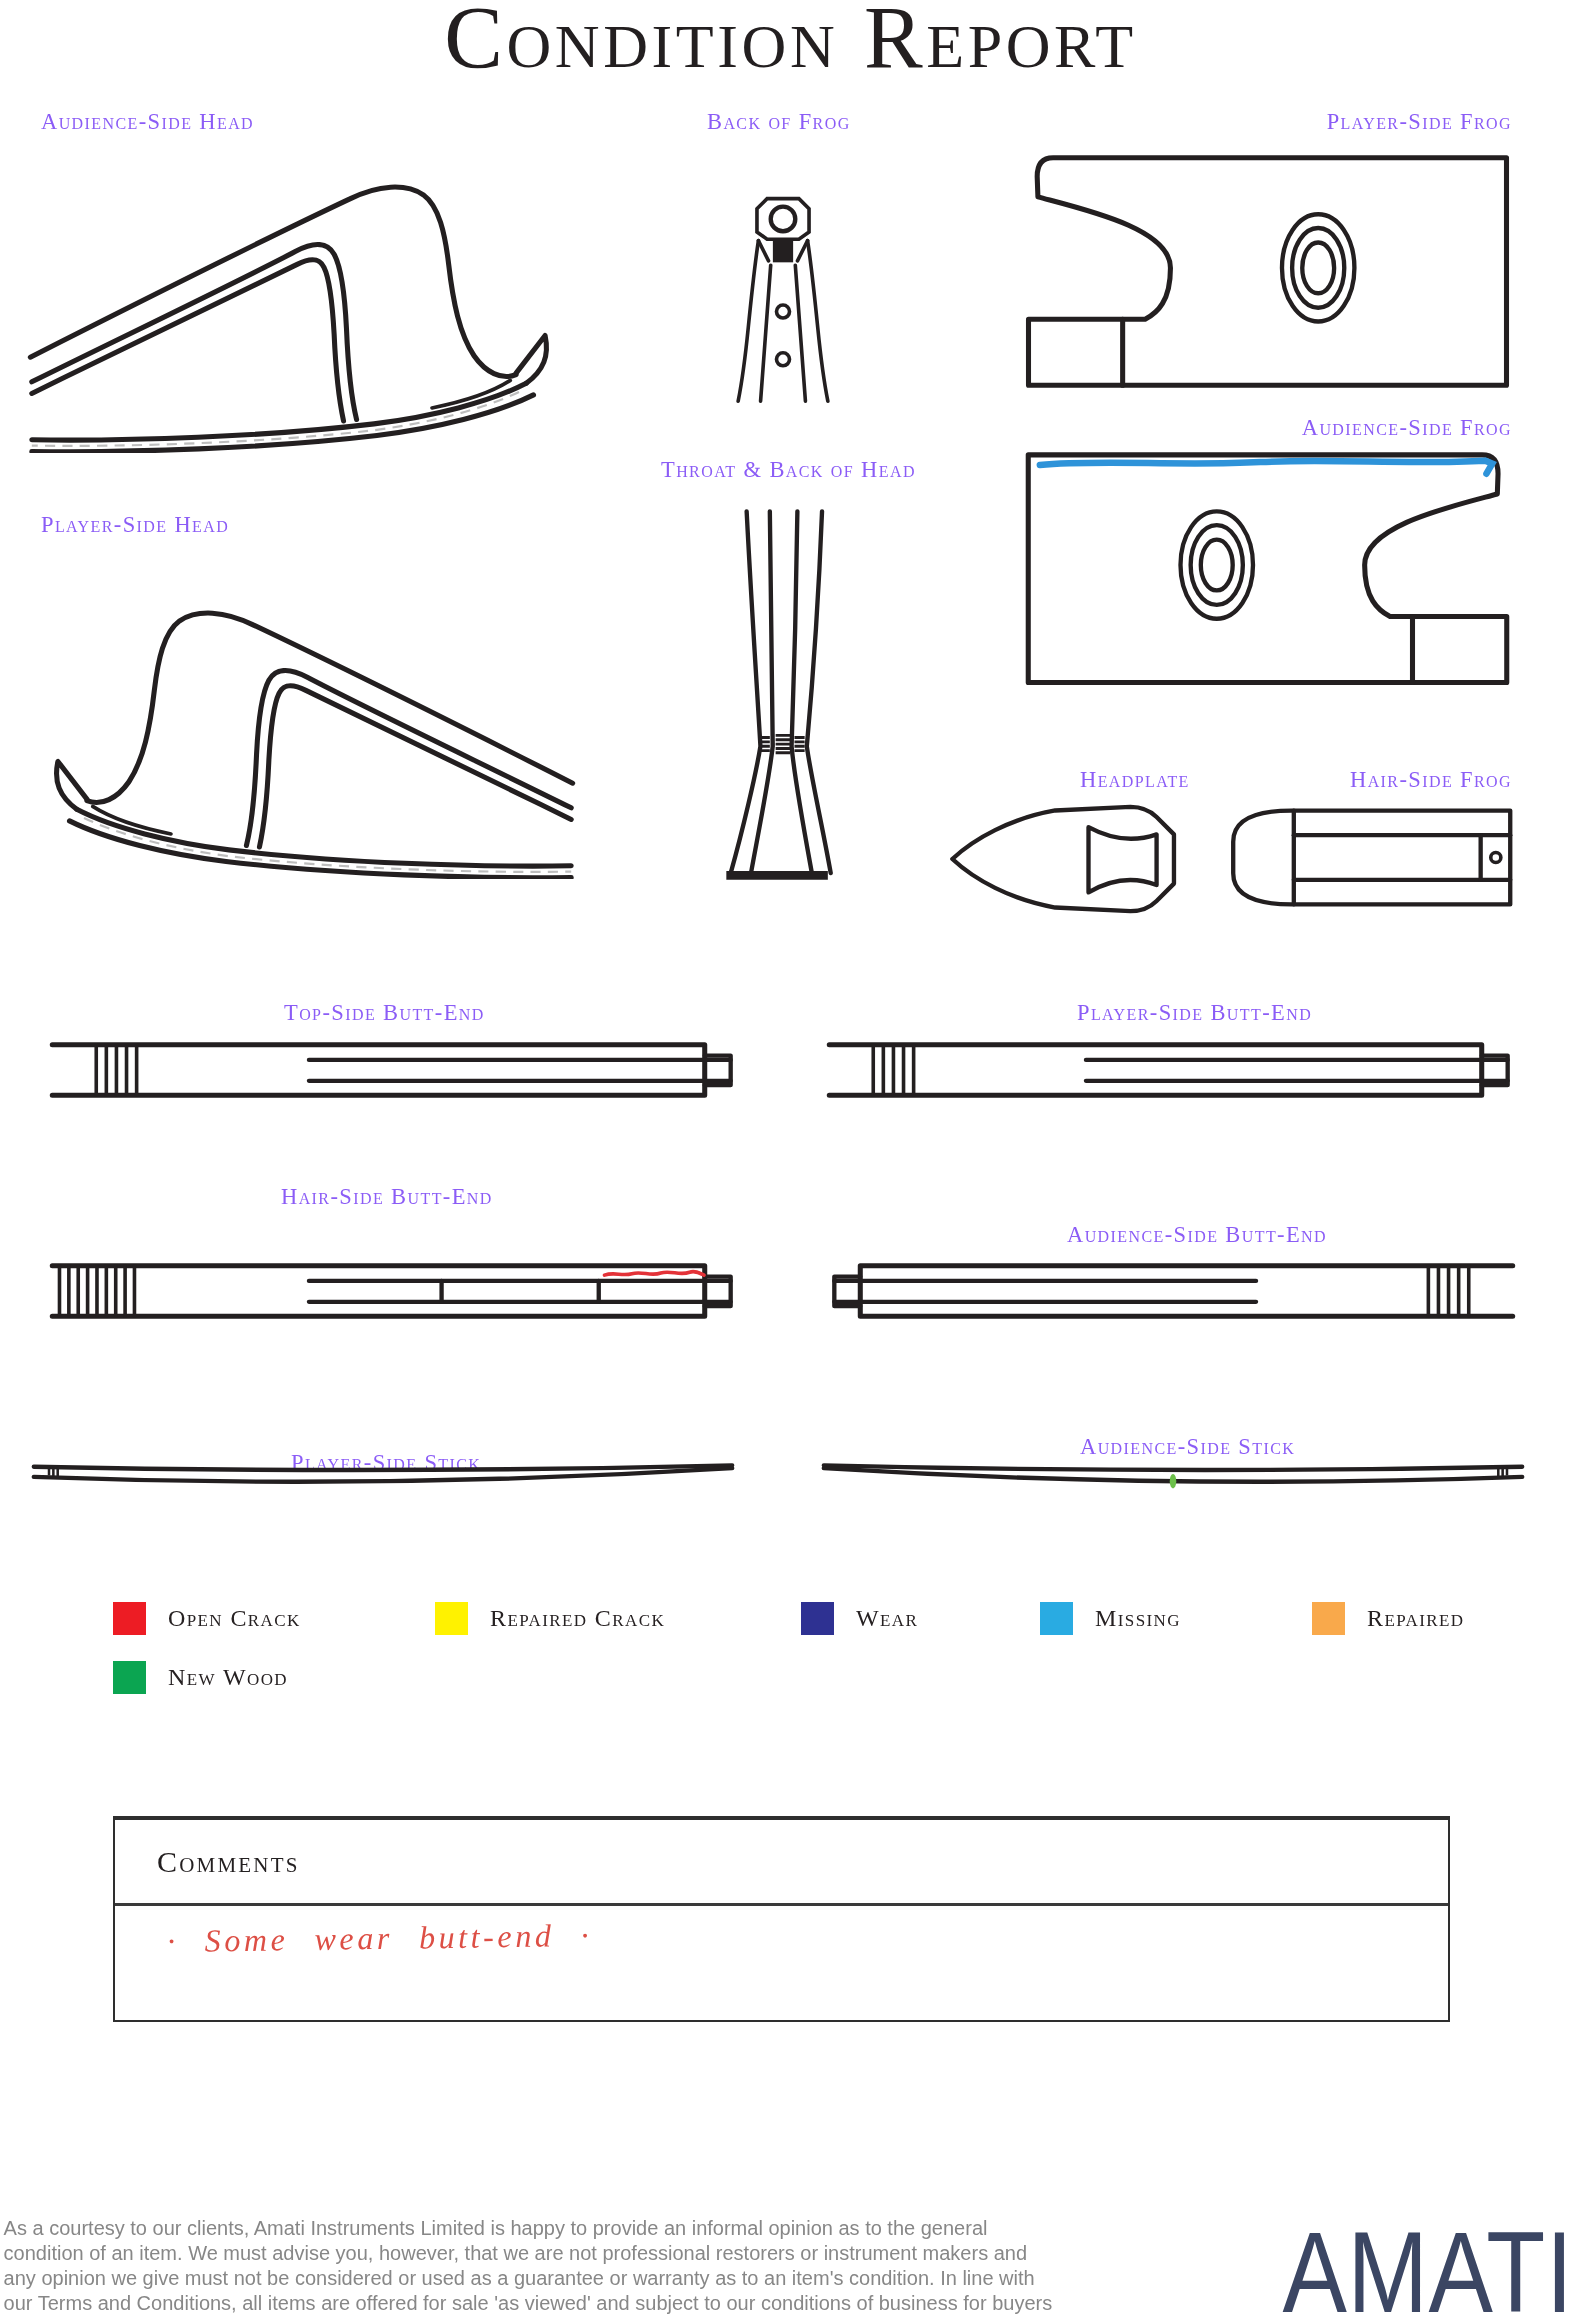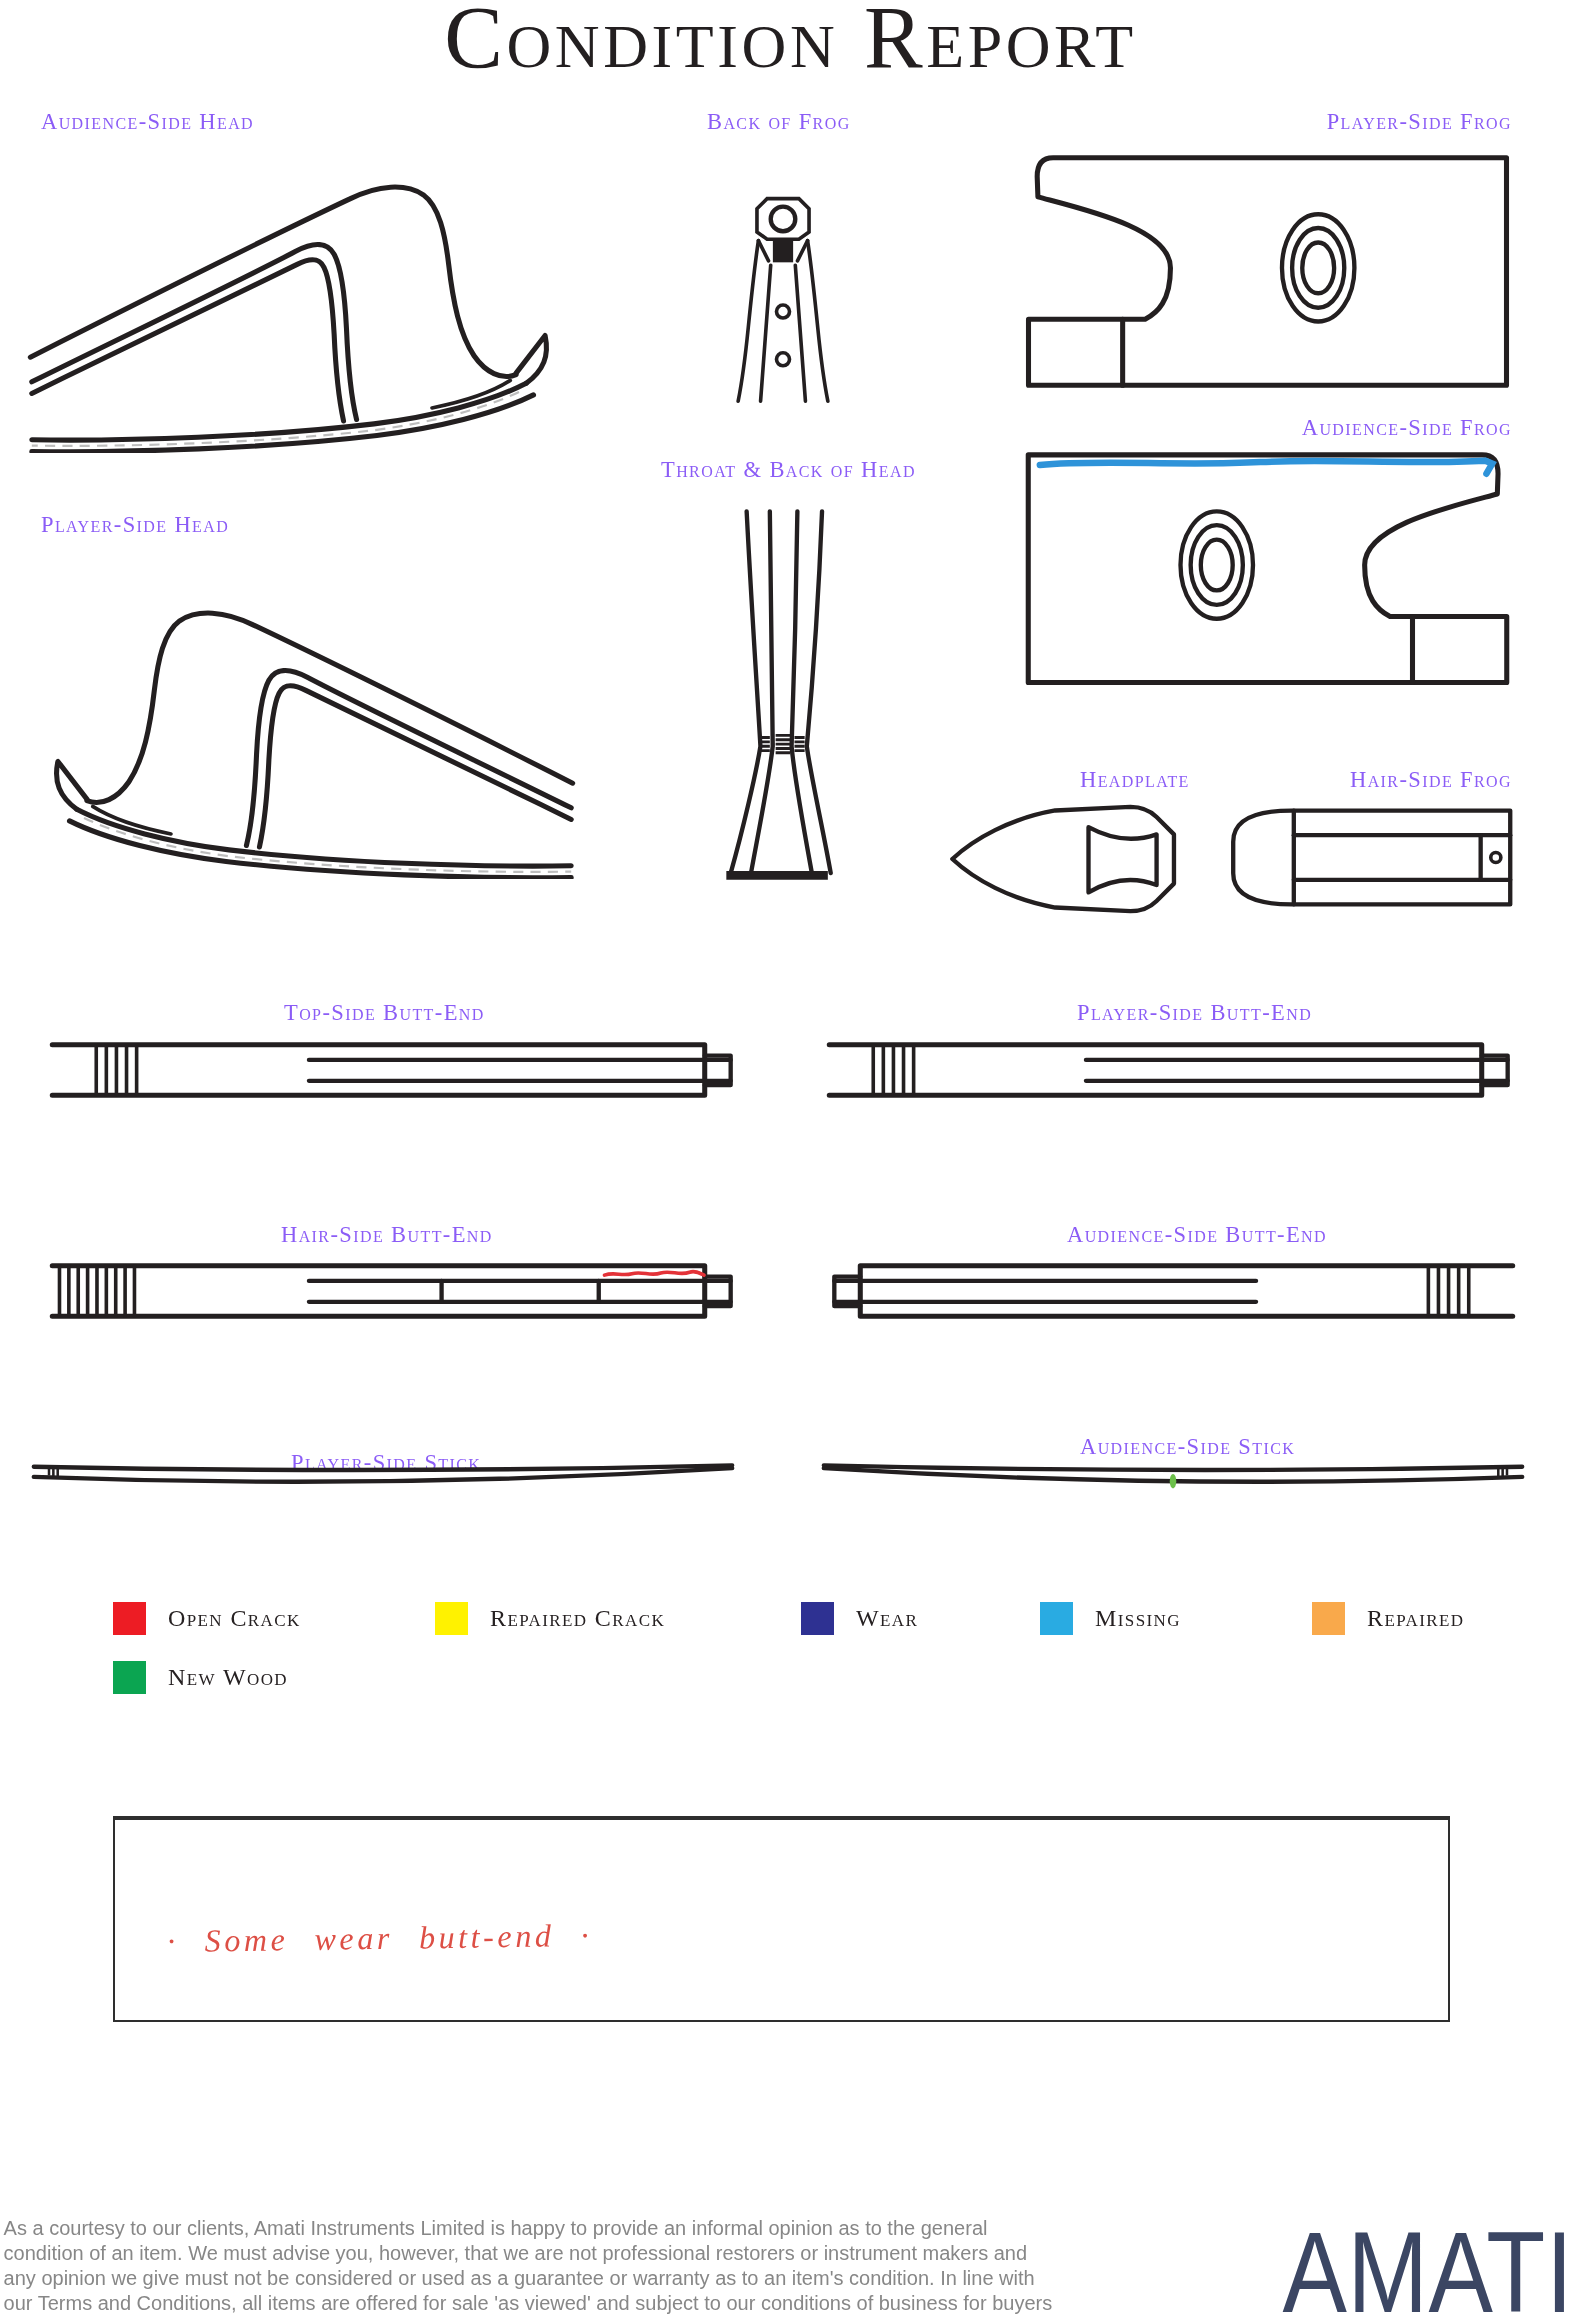--- a/index.html
+++ b/index.html
@@ -40,21 +40,21 @@
   <div class="sec-label" style="left:41px;top:109px;">Audience-Side Head</div>
   <div class="sec-label" style="left:707px;top:109px;">Back of Frog</div>
   <div class="sec-label" style="right:69px;top:109px;text-align:center;">Player-Side Frog</div>
   <div class="sec-label" style="right:69px;top:415px;font-family:Liberation Serif, serif;">Audience-Side Frog</div>
   <div class="sec-label" style="left:661px;top:457px;">Throat &amp; Back of Head</div>
   <div class="sec-label" style="left:41px;top:512px;">Player-Side Head</div>
   <div class="sec-label" style="left:1080px;top:767px;">Headplate</div>
   <div class="sec-label" style="right:69px;top:767px;">Hair-Side Frog</div>
   <div class="sec-label" style="left:284px;top:1000px;">Top-Side Butt-End</div>
   <div class="sec-label" style="left:1077px;top:1000px;">Player-Side Butt-End</div>
-  <div class="sec-label" style="left:281px;top:1222px;">Hair-Side Butt-End</div>
+  <div class="sec-label" style="left:281px;top:1184px;">Hair-Side Butt-End</div>
   <div class="sec-label" style="left:1067px;top:1222px;">Audience-Side Butt-End</div>
   <div class="sec-label" style="left:291px;top:1434px;margin-top:16px;">Player-Side Stick</div>
   <div class="sec-label" style="left:1080px;top:1434px;">Audience-Side Stick</div>
 
   <div class="drawing" style="left:26px;top:141px;width:551px;height:312px;">
     <svg viewBox="0 0 760 430">
       <path class="ln" d="M 6,298 C 150,225 340,130 446,80 C 486,60 524,58 548,74 C 570,90 578,128 583,170 C 589,222 598,266 618,296 C 634,319 656,330 676,322"></path>
       <path class="ln" d="M 676,320 L 716,268 C 722,296 714,316 690,334"></path>
       <path class="ln" d="M 690,334 C 640,360 560,380 480,390 C 330,408 140,414 8,412"></path>
       <path class="ln" d="M 700,350 C 648,376 566,396 484,406 C 332,424 140,430 8,428"></path>
@@ -220,20 +220,21 @@
     <div class="legend-label" style="left:856px;top:1602px;">Wear</div>
     <div class="legend-swatch" style="left:1040px;top:1602px;background:#29ABE2;"></div>
     <div class="legend-label" style="left:1095px;top:1602px;">Missing</div>
     <div class="legend-swatch" style="left:1312px;top:1602px;background:#F9A94B;"></div>
     <div class="legend-label" style="left:1367px;top:1602px;">Repaired</div>
     <div class="legend-swatch" style="left:113px;top:1661px;background:#0BA551;"></div>
     <div class="legend-label" style="left:168px;top:1661px;">New Wood</div>
   </div>
 
   <div class="comments-box">
+    <div class="comments-header">Comments</div>
     <div class="comment-note" style="color: rgb(221, 79, 69);">· Some wear butt-end ·</div>
   </div>
 
   <div class="disclaimer">As a courtesy to our clients, Amati Instruments Limited is happy to provide an informal opinion as to the general condition of an item. We must advise you, however, that we are not professional restorers or instrument makers and any opinion we give must not be considered or used as a guarantee or warranty as to an item's condition. In line with our Terms and Conditions, all items are offered for sale 'as viewed' and subject to our conditions of business for buyers which are set out in our Terms and Conditions. © Amati Instruments Limited 2017</div>
   <div class="logo">AMATI</div>
 
 </div>
 
 
 </body></html>

